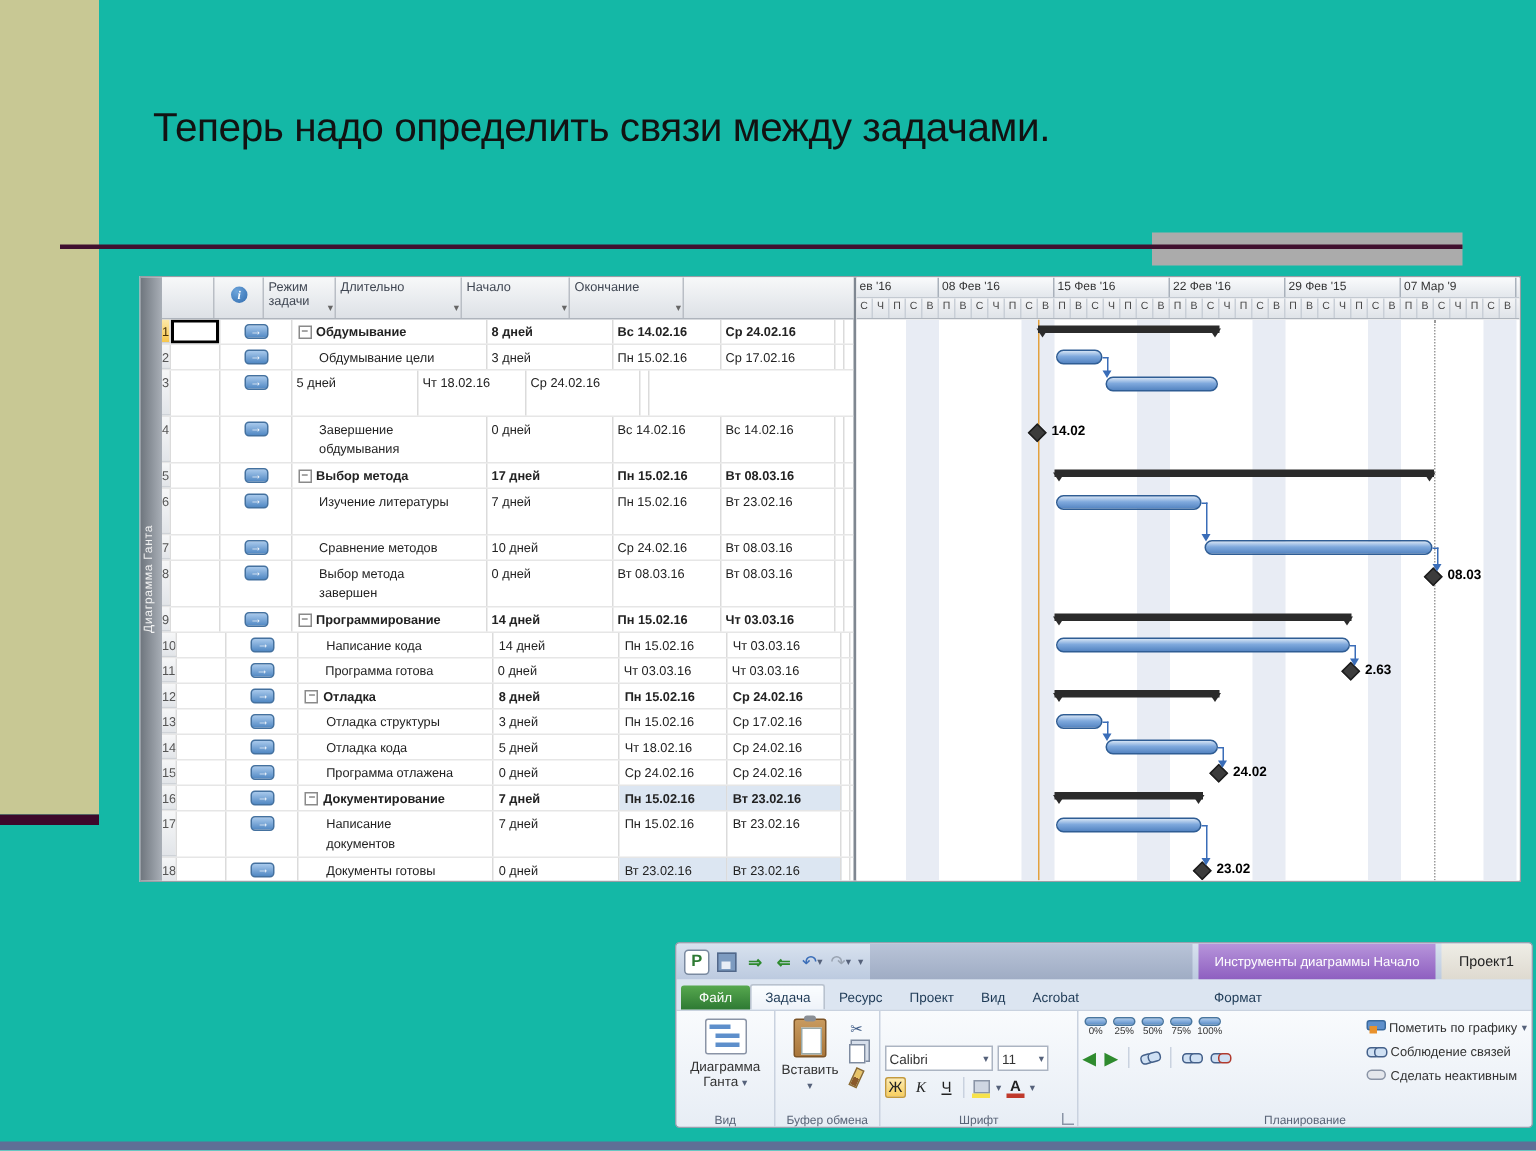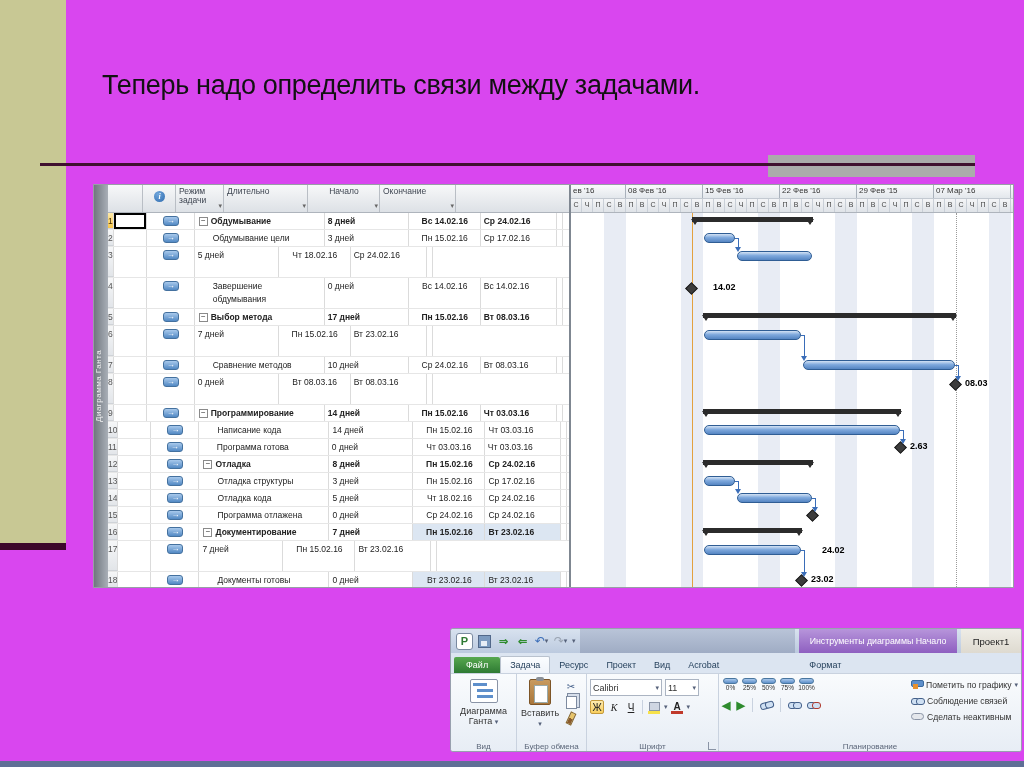--- a/index.html
+++ b/index.html
@@ -1,36 +1,36 @@
 <!DOCTYPE html>
 <html><head>
 <meta charset="utf-8">
 <style>
   html,body{margin:0;padding:0;}
   body{font-family:"Liberation Sans",sans-serif;}
-  .slide{position:relative;width:1024px;height:767px;background:#d946ef;overflow:hidden;}
+  .slide{position:relative;width:1024px;height:767px;background:#14b8a6;overflow:hidden;}
 
   
   .band{position:absolute;left:0;top:0;width:66px;height:543px;background:#C8C894;}
   .band-end{position:absolute;left:0;top:543px;width:66px;height:7px;background:#3D082B;}
   .title{position:absolute;left:102px;top:70px;font-size:27px;color:#121212;letter-spacing:-.3px;white-space:nowrap;}
   .rule-gray{position:absolute;left:768px;top:155px;width:207px;height:22px;background:#ABABAB;}
   .rule{position:absolute;left:40px;top:163px;width:935px;height:3px;background:#40102F;}
   .bottom-strip{position:absolute;left:0;top:761px;width:1024px;height:6px;background:#5F6F96;}
 
   
   .pw{position:absolute;left:93px;top:184px;width:921px;height:404px;background:#fff;border:1px solid #989EA6;box-sizing:border-box;display:flex;font-size:8.5px;color:#222;}
   .viewbar{width:14px;background:linear-gradient(90deg,#A9AFB7,#70777F);color:#F2F2F2;font-size:8px;writing-mode:vertical-rl;transform:rotate(180deg);text-align:center;letter-spacing:.5px;}
   .tablewrap{width:461px;border-right:2px solid #7F8791;display:flex;flex-direction:column;background:#fff;}
   .thead{display:flex;height:28px;box-sizing:border-box;background:linear-gradient(#F7F8F9,#DDE1E6);border-bottom:1px solid #AEB4BC;color:#3F4652;}
   .hc{border-right:1px solid #B9BEC5;box-sizing:border-box;padding:2px 2px 0 3px;position:relative;line-height:9px;}
   .hc .dd{position:absolute;right:1px;bottom:2px;font-size:7px;color:#666;}
   .hc-amber{background:linear-gradient(#FDE9A9,#F7C64B);color:#4a3205;}
   .w-num{width:35px;} .w-info{width:33px;} .w-mode{width:48px;} .w-name{width:130px;}
-  .w-dur{width:84px;} .w-start{width:72px;text-align:center;} .w-fin{width:76px;} .w-sl{width:5px;border-right:none;}
+  .w-dur{width:84px;} .w-start{width:72px;} .w-fin{width:76px;} .w-sl{width:5px;border-right:none;}
   .info-ic{width:11px;height:11px;border-radius:50%;background:radial-gradient(circle at 35% 30%,#6FA6DC,#2F6BAE);color:#fff;font-size:8px;font-family:"Liberation Serif",serif;font-style:italic;font-weight:bold;text-align:center;line-height:11px;margin:4px auto 0;}
   .tbody{flex:1;overflow:hidden;}
   .trow{display:flex;box-sizing:border-box;height:17px;border-bottom:1px solid #E6E6E6;}
   .trow.d2{height:31px;}
   .c{border-right:1px solid #DBDBDB;box-sizing:border-box;padding:2px 2px 0 3px;overflow:hidden;line-height:13px;}
   .c-num{background:linear-gradient(#F6F7F8,#E2E5E9);border-bottom:1px solid #CFD3D8;color:#555;text-align:center;padding-left:0;padding-right:0;}
   .c-num.sel{background:linear-gradient(#FDE9A9,#F7C64B);color:#4a3205;}
   .c-info{padding:0;}
   .selbox{width:100%;height:100%;border:2px solid #000;background:#fff;box-sizing:border-box;}
   .c-mode{display:flex;justify-content:center;padding-top:3px;}
@@ -219,20 +219,21 @@
             <div class="c c-start w-start b">Пн 15.02.16</div>
             <div class="c c-fin w-fin b">Вт 08.03.16</div>
             <div class="c w-sl"></div>
           </div>
           <div class="trow d2">
             <div class="c c-num">6</div>
             <div class="c c-info w-info"></div>
             <div class="c c-mode w-mode">
               <div class="mico">→</div>
             </div>
+            <div class="c c-name w-name child"><span class="nm">Изучение литературы</span></div>
             <div class="c c-dur w-dur">7 дней</div>
             <div class="c c-start w-start">Пн 15.02.16</div>
             <div class="c c-fin w-fin">Вт 23.02.16</div>
             <div class="c w-sl"></div>
           </div>
           <div class="trow">
             <div class="c c-num">7</div>
             <div class="c c-info w-info"></div>
             <div class="c c-mode w-mode">
               <div class="mico">→</div>
@@ -242,20 +243,21 @@
             <div class="c c-start w-start">Ср 24.02.16</div>
             <div class="c c-fin w-fin">Вт 08.03.16</div>
             <div class="c w-sl"></div>
           </div>
           <div class="trow d2">
             <div class="c c-num">8</div>
             <div class="c c-info w-info"></div>
             <div class="c c-mode w-mode">
               <div class="mico">→</div>
             </div>
+            <div class="c c-name w-name child"><span class="nm">Выбор метода завершен</span></div>
             <div class="c c-dur w-dur">0 дней</div>
             <div class="c c-start w-start">Вт 08.03.16</div>
             <div class="c c-fin w-fin">Вт 08.03.16</div>
             <div class="c w-sl"></div>
           </div>
           <div class="trow">
             <div class="c c-num">9</div>
             <div class="c c-info w-info"></div>
             <div class="c c-mode w-mode">
               <div class="mico">→</div>
@@ -358,20 +360,21 @@
             <div class="c c-start w-start b hl">Пн 15.02.16</div>
             <div class="c c-fin w-fin b hl">Вт 23.02.16</div>
             <div class="c w-sl"></div>
           </div>
           <div class="trow d2">
             <div class="c c-num">17</div>
             <div class="c c-info w-info"></div>
             <div class="c c-mode w-mode">
               <div class="mico">→</div>
             </div>
+            <div class="c c-name w-name child"><span class="nm">Написание документов</span></div>
             <div class="c c-dur w-dur">7 дней</div>
             <div class="c c-start w-start">Пн 15.02.16</div>
             <div class="c c-fin w-fin">Вт 23.02.16</div>
             <div class="c w-sl"></div>
           </div>
           <div class="trow">
             <div class="c c-num">18</div>
             <div class="c c-info w-info"></div>
             <div class="c c-mode w-mode">
               <div class="mico">→</div>
@@ -385,21 +388,21 @@
         </div>
     </div>
 
     <div class="gantt">
       <div class="g-w1">
           <div class="wk" style="width: 55px;">ев '16</div>
           <div class="wk" style="width: 77px;">08 Фев '16</div>
           <div class="wk" style="width: 77px;">15 Фев '16</div>
           <div class="wk" style="width: 77px;">22 Фев '16</div>
           <div class="wk" style="width: 77px;">29 Фев '15</div>
-          <div class="wk" style="width: 77px;">07 Мар '16</div>
+          <div class="wk" style="width: 77px;">07 Мар '9</div>
           <div class="wk" style="width: 22px;">14 Мар '16</div>
         </div>
       <div class="g-w2">
           <div class="dy">С</div>
           <div class="dy">Ч</div>
           <div class="dy">П</div>
           <div class="dy">С</div>
           <div class="dy">В</div>
           <div class="dy">П</div>
           <div class="dy">В</div>
@@ -447,21 +450,21 @@
           <div class="wknd" style="left: 418px;"></div>
           <div class="startline" style="left: 121px;"></div>
           <div class="finline" style="left: 385px;"></div>
           <div class="bar-s" style="left: 121px; width: 121px; top: 4px;">
             <i class="l"></i>
             <i class="r"></i>
           </div>
           <div class="bar-t" style="left: 133px; width: 31px; top: 20px;"></div>
           <div class="bar-t" style="left: 166px; width: 75px; top: 38px;"></div>
           <div class="ms" style="left: 116px; top: 71px;"></div>
-          <div class="ms-label" style="left: 130px; top: 69px; margin-left: 12px;">14.02</div>
+          <div class="ms-label" style="left: 130px; top: 69px;">14.02</div>
           <div class="bar-s" style="left: 132px; width: 253px; top: 100px;">
             <i class="l"></i>
             <i class="r"></i>
           </div>
           <div class="bar-t" style="left: 133px; width: 97px; top: 117px;"></div>
           <div class="bar-t" style="left: 232px; width: 152px; top: 147px;"></div>
           <div class="ms" style="left: 380px; top: 167px;"></div>
           <div class="ms-label" style="left: 394px; top: 165px;">08.03</div>
           <div class="bar-s" style="left: 132px; width: 198px; top: 196px;">
             <i class="l"></i>
@@ -470,21 +473,21 @@
           <div class="bar-t" style="left: 133px; width: 196px; top: 212px;"></div>
           <div class="ms" style="left: 325px; top: 230px;"></div>
           <div class="ms-label" style="left: 339px; top: 228px;">2.63</div>
           <div class="bar-s" style="left: 132px; width: 110px; top: 247px;">
             <i class="l"></i>
             <i class="r"></i>
           </div>
           <div class="bar-t" style="left: 133px; width: 31px; top: 263px;"></div>
           <div class="bar-t" style="left: 166px; width: 75px; top: 280px;"></div>
           <div class="ms" style="left: 237px; top: 298px;"></div>
-          <div class="ms-label" style="left: 251px; top: 296px; margin-top: 36px;">24.02</div>
+          <div class="ms-label" style="left: 251px; top: 296px;">24.02</div>
           <div class="bar-s" style="left: 132px; width: 99px; top: 315px;">
             <i class="l"></i>
             <i class="r"></i>
           </div>
           <div class="bar-t" style="left: 133px; width: 97px; top: 332px;"></div>
           <div class="ms" style="left: 226px; top: 363px;"></div>
           <div class="ms-label" style="left: 240px; top: 361px;">23.02</div>
           <div class="lnk-h" style="left: 164px; top: 25px; width: 4px;"></div>
           <div class="lnk-v" style="left: 167px; top: 25px; height: 12px;"></div>
           <div class="lnk-a" style="left: 164px; top: 34px;"></div>
@@ -562,21 +565,21 @@
               <span class="copy-ic"></span>
             </span>
           <span class="mini">
               <span class="brush-ic"></span>
             </span>
         </div>
         <div class="glabel">Буфер обмена</div>
       </div>
 
       <div class="grp" style="width:132px;">
-        <div style="display:flex;margin-top:2px;">
+        <div style="display:flex;margin-top:20px;">
           <div class="combo f-name">
               <span>Calibri</span>
               <span class="ddm">▾</span>
             </div>
           <div class="combo f-size">
               <span>11</span>
               <span class="ddm">▾</span>
             </div>
         </div>
         <div class="fmt-row">

